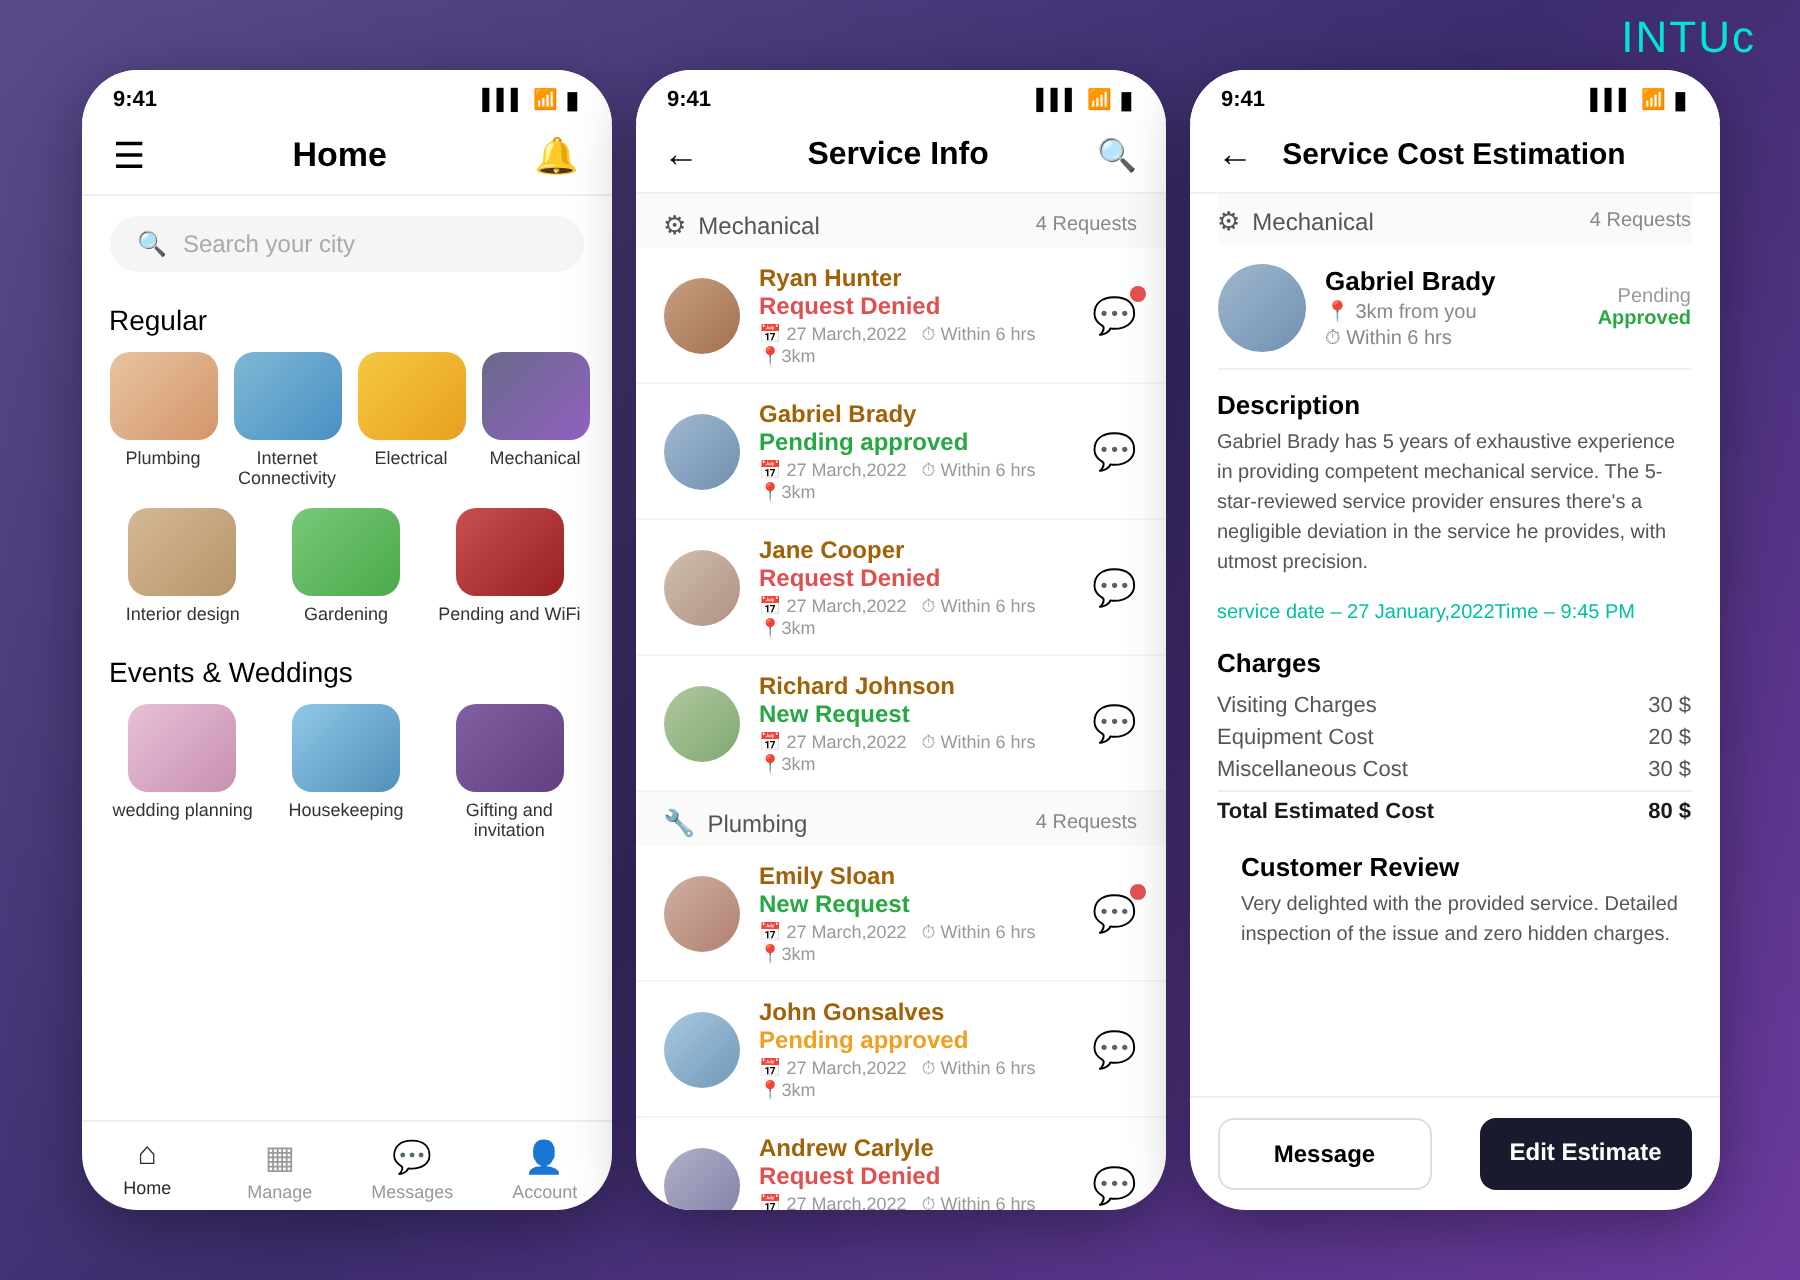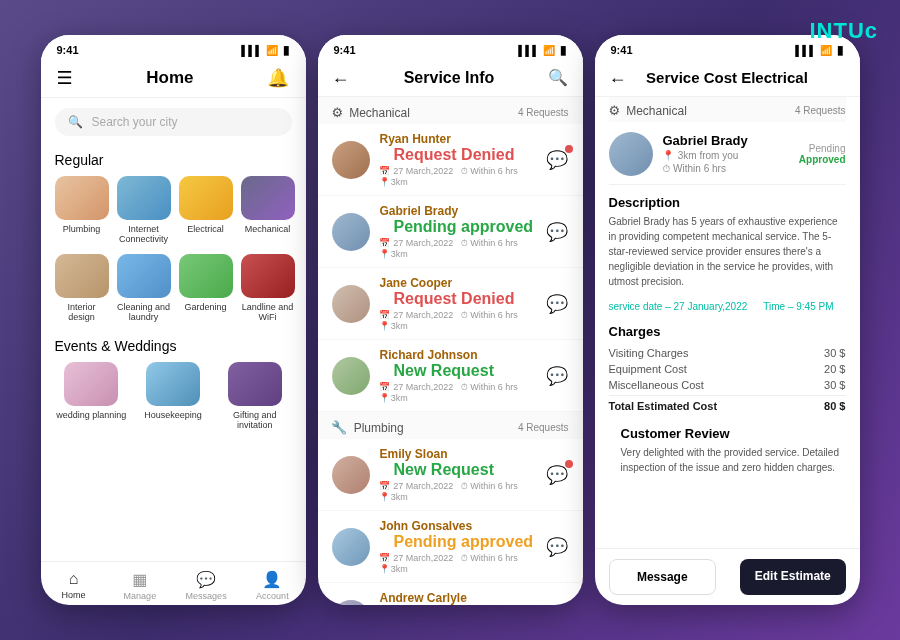--- a/index.html
+++ b/index.html
@@ -9,25 +9,25 @@
       background: linear-gradient(135deg, #5a4a8a 0%, #3d2d6e 50%, #6b3a9e 100%);
       display: flex;
       align-items: center;
       justify-content: center;
       font-family: 'Segoe UI', Arial, sans-serif;
       overflow: hidden;
       position: relative;
     }
     .intuc-logo {
       position: absolute;
-      top: 18px;
+      top: 6px;
       right: 22px;
       color: #00e5d4;
       font-size: 22px;
-      font-weight: 700;
+      font-weight: 400;
       letter-spacing: 1px;
     }
     .phones-container {
       display: flex;
       gap: 12px;
       align-items: flex-end;
     }
     .phone {
       width: 265px;
       height: 570px;
@@ -152,21 +152,21 @@
     .service-avatar {
       width: 38px;
       height: 38px;
       border-radius: 50%;
       flex-shrink: 0;
       background: #ccc;
       overflow: hidden;
     }
     .service-info { flex: 1; }
     .service-name { font-size: 12px; font-weight: 700; color: #a16207; }
-    .service-status { font-size: 16px; font-weight: 600; margin-left: 14px; }
+    .service-status { font-size: 12px; font-weight: 600; }
     .status-denied { color: #e05050; }
     .status-approved { color: #28a745; }
     .status-new { color: #28a745; }
     .status-pending { color: #f0a020; }
     .service-meta { font-size: 9px; color: #999; margin-top: 2px; }
     .chat-badge {
       position: absolute;
       top: -4px;
       right: -4px;
       width: 8px;
@@ -203,21 +203,21 @@
     .provider-name { font-size: 13px; font-weight: 700; }
     .provider-meta { font-size: 10px; color: #888; margin-top: 2px; }
     .provider-status { text-align: right; }
     .pending-label { font-size: 10px; color: #999; }
     .approved-label { font-size: 10px; color: #28a745; font-weight: 600; }
     .desc-section { padding: 10px 0 6px; }
     .desc-title { font-size: 13px; font-weight: 700; margin-bottom: 4px; }
     .desc-text { font-size: 10px; color: #555; line-height: 1.5; }
     .date-row {
       display: flex;
-      gap: 16px;
+      gap: 0;
       padding: 6px 0;
       font-size: 10px;
       color: #00bfa5;
     }
     .charges-section { padding: 6px 0; }
     .charges-title { font-size: 13px; font-weight: 700; margin-bottom: 6px; }
     .charge-row {
       display: flex;
       justify-content: space-between;
       font-size: 11px;
@@ -300,30 +300,26 @@
         <div class="grid-thumb thumb-mechanical"></div>
         <span class="grid-label">Mechanical</span>
       </div>
     </div>
     <div class="grid-row">
       <div class="grid-item">
         <div class="grid-thumb thumb-interior"></div>
         <span class="grid-label">Interior design</span>
       </div>
       <div class="grid-item">
-        <div class="grid-thumb thumb-cleaning"></div>
-        <span class="grid-label">Cleaning and laundry</span>
-      </div>
-      <div class="grid-item">
         <div class="grid-thumb thumb-gardening"></div>
         <span class="grid-label">Gardening</span>
       </div>
       <div class="grid-item">
         <div class="grid-thumb thumb-landline"></div>
-        <span class="grid-label">Landline and WiFi</span>
+        <span class="grid-label">Pending and WiFi</span>
       </div>
     </div>
     <div class="section-title">Events &amp; Weddings</div>
     <div class="grid-row">
       <div class="grid-item">
         <div class="grid-thumb thumb-wedding"></div>
         <span class="grid-label">wedding planning</span>
       </div>
       <div class="grid-item">
         <div class="grid-thumb thumb-housekeeping"></div>
@@ -471,21 +467,21 @@
     <div class="status-bar">
       <span>9:41</span>
       <div class="status-icons">
         <span>▌▌▌</span>
         <span>📶</span>
         <span class="battery-icon">▮</span>
       </div>
     </div>
     <div class="phone3-header">
       <span style="font-size:18px;cursor:pointer;">←</span>
-      <span class="phone3-title">Service Cost Electrical</span>
+      <span class="phone3-title">Service Cost Estimation</span>
       <span style="width:18px;"></span>
     </div>
     <div class="cost-body">
       <div class="section-header" style="padding:6px 0 4px;">
         <div class="section-header-left">
           <span style="font-size:13px;">⚙</span>
           <span>Mechanical</span>
         </div>
         <span class="section-header-right">4 Requests</span>
       </div>

